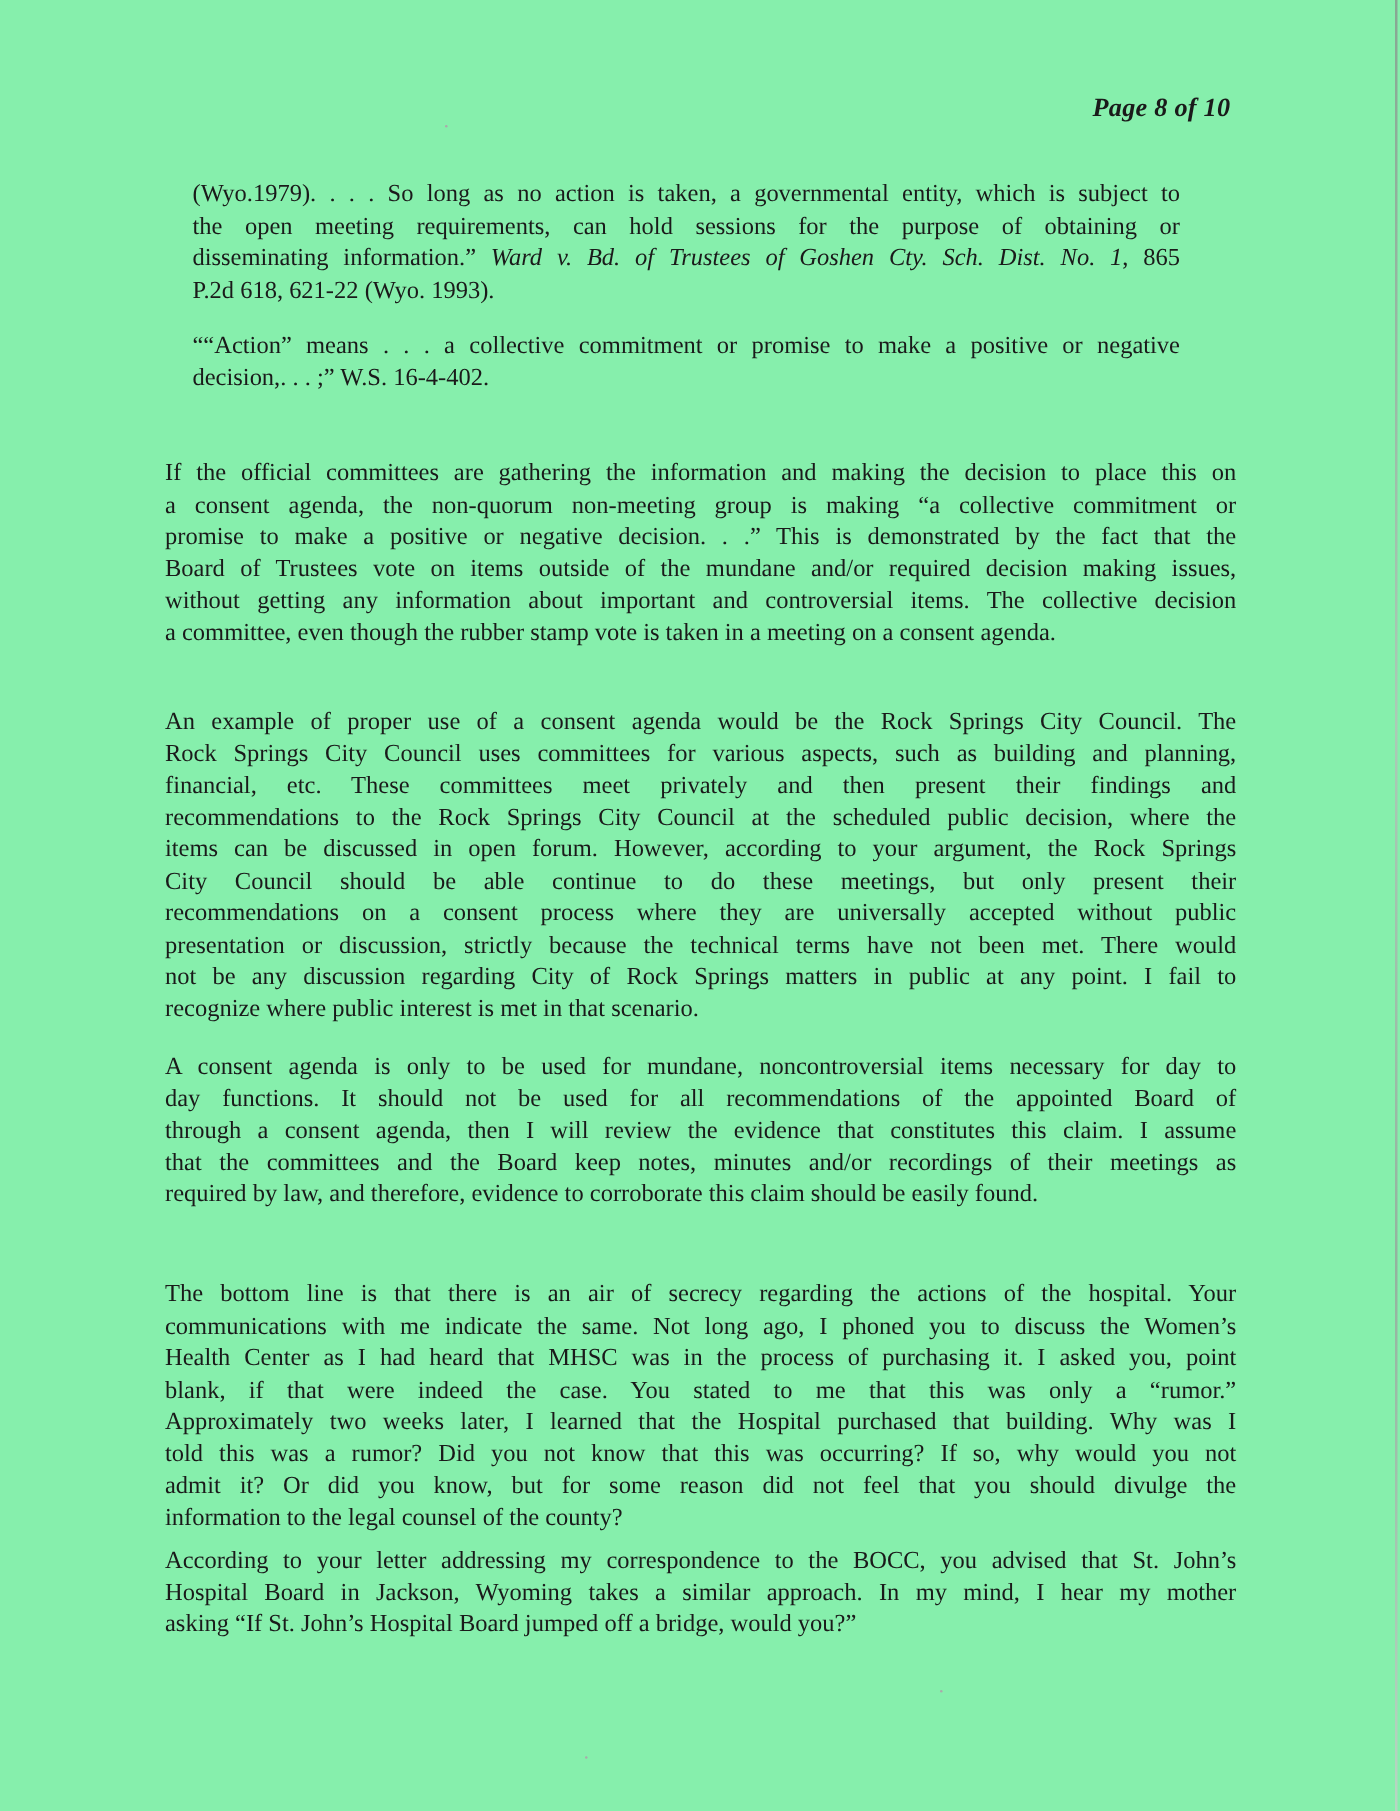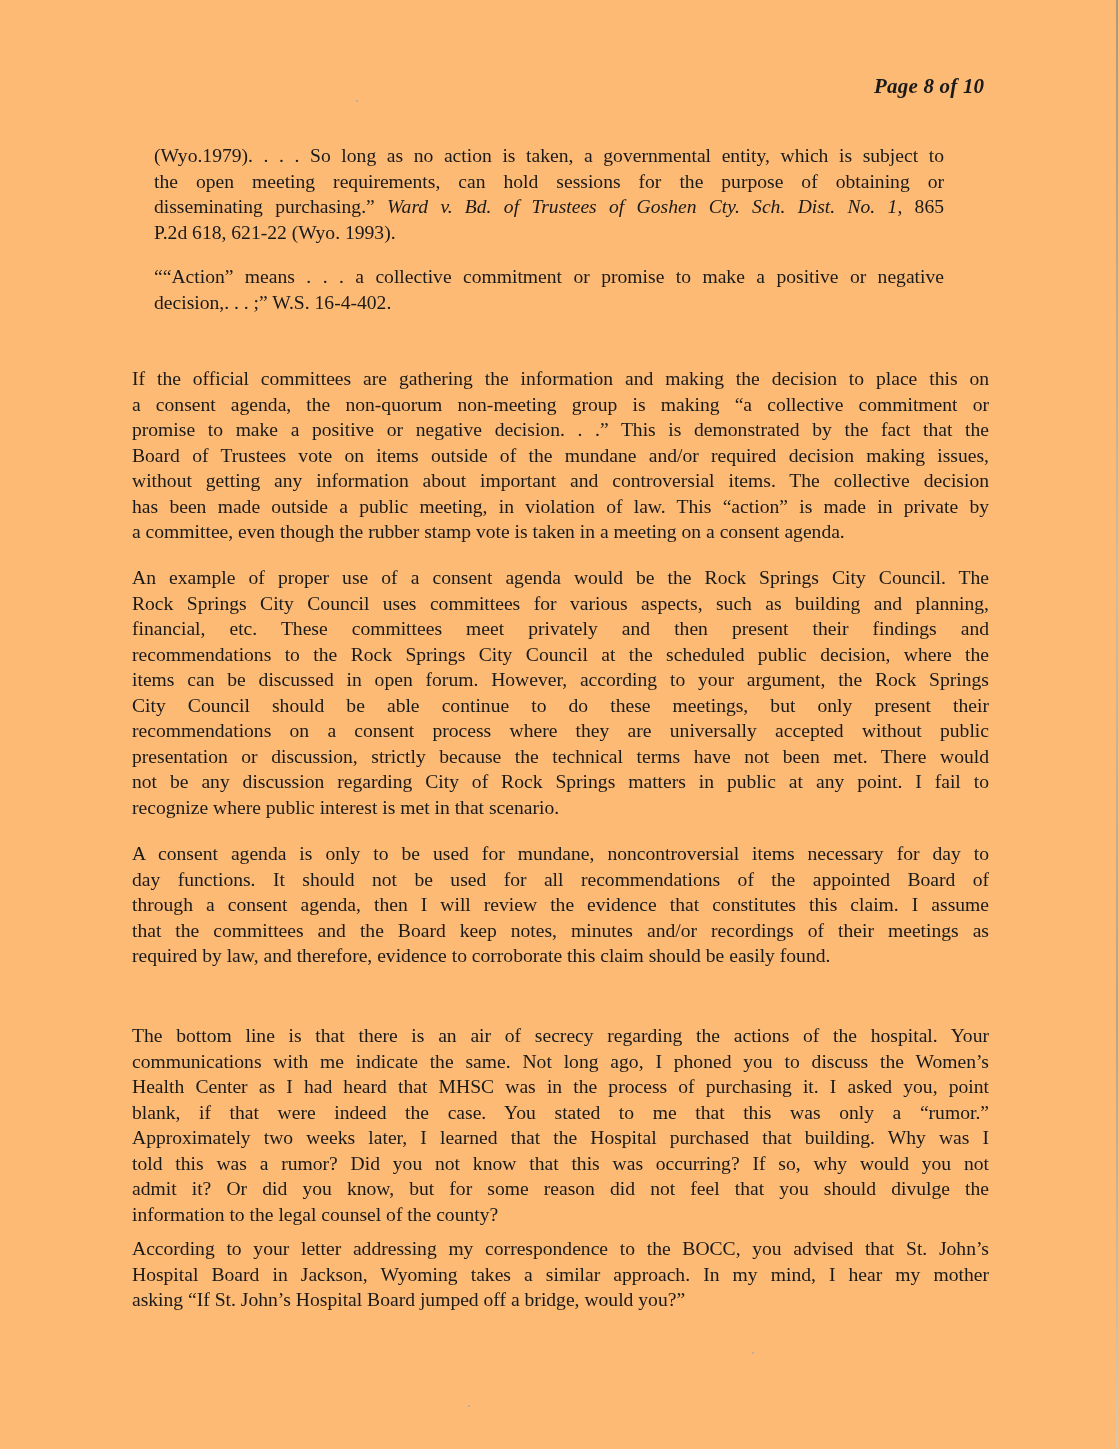--- a/index.html
+++ b/index.html
@@ -1,19 +1,19 @@
 <!DOCTYPE html>
 <html><head>
 <meta charset="utf-8">
 <style>
   html, body { margin: 0; padding: 0; background: #ffffff; }
   body { width: 1120px; height: 1449px; position: relative; overflow: hidden; }
   .page {
     position: absolute; left: 0; top: 0; width: 1120px; height: 1449px;
-    background: #fdba74; color: #1a1a1a;
+    background: #86efac; color: #1a1a1a;
     font-family: "Liberation Serif", "DejaVu Serif", serif;
   }
   .edge {
     position: absolute; right: 2px; top: 0; width: 2px; height: 1449px;
     background: linear-gradient(to bottom, #888 0%, #bbb 40%, #999 70%, #ccc 100%);
     opacity: 0.7;
   }
   .header {
     position: absolute; left: 874px; top: 74px;
     font-weight: bold; font-style: italic; font-size: 21px; letter-spacing: 0.2px;
@@ -32,36 +32,35 @@
 <body>
 
 <div class="page">
   <div class="edge"></div>
 
   <div class="header">Page 8 of 10</div>
 
   <div class="block quote" style="top:143px;">
     <span class="line">(Wyo.1979). . . . So long as no action is taken, a governmental entity, which is subject to</span>
     <span class="line">the open meeting requirements, can hold sessions for the purpose of obtaining or</span>
-    <span class="line"><span>disseminating purchasing.”</span> <i>Ward v. Bd. of Trustees of Goshen Cty. Sch. Dist. No. 1</i><span>, 865</span></span>
+    <span class="line"><span>disseminating information.”</span> <i>Ward v. Bd. of Trustees of Goshen Cty. Sch. Dist. No. 1</i><span>, 865</span></span>
     <span class="line last">P.2d 618, 621-22 (Wyo. 1993).</span>
   </div>
 
   <div class="block quote" style="top:264px;">
     <span class="line">““Action” means . . . a collective commitment or promise to make a positive or negative</span>
     <span class="line last">decision,. . . ;” W.S. 16-4-402.</span>
   </div>
 
   <div class="block para" style="top:338px;">
     <span class="line">If the official committees are gathering the information and making the decision to place this on</span>
     <span class="line">a consent agenda, the non-quorum non-meeting group is making “a collective commitment or</span>
     <span class="line">promise to make a positive or negative decision. . .”  This is demonstrated by the fact that the</span>
     <span class="line">Board of Trustees vote on items outside of the mundane and/or required decision making issues,</span>
     <span class="line">without getting any information about important and controversial items.  The collective decision</span>
-    <span class="line">has been made outside a public meeting, in violation of law.  This “action” is made in private by</span>
     <span class="line last">a committee, even though the rubber stamp vote is taken in a meeting on a consent agenda.</span>
   </div>
 
   <div class="block para" style="top:537px;">
     <span class="line">An example of proper use of a consent agenda would be the Rock Springs City Council.   The</span>
     <span class="line">Rock Springs City Council uses committees for various aspects, such as building and planning,</span>
     <span class="line">financial, etc.   These committees meet privately and then present their findings and</span>
     <span class="line">recommendations to the Rock Springs City Council at the scheduled public decision, where the</span>
     <span class="line">items can be discussed in open forum.  However, according to your argument, the Rock Springs</span>
     <span class="line">City Council should be able continue to do these meetings, but only present their</span>

